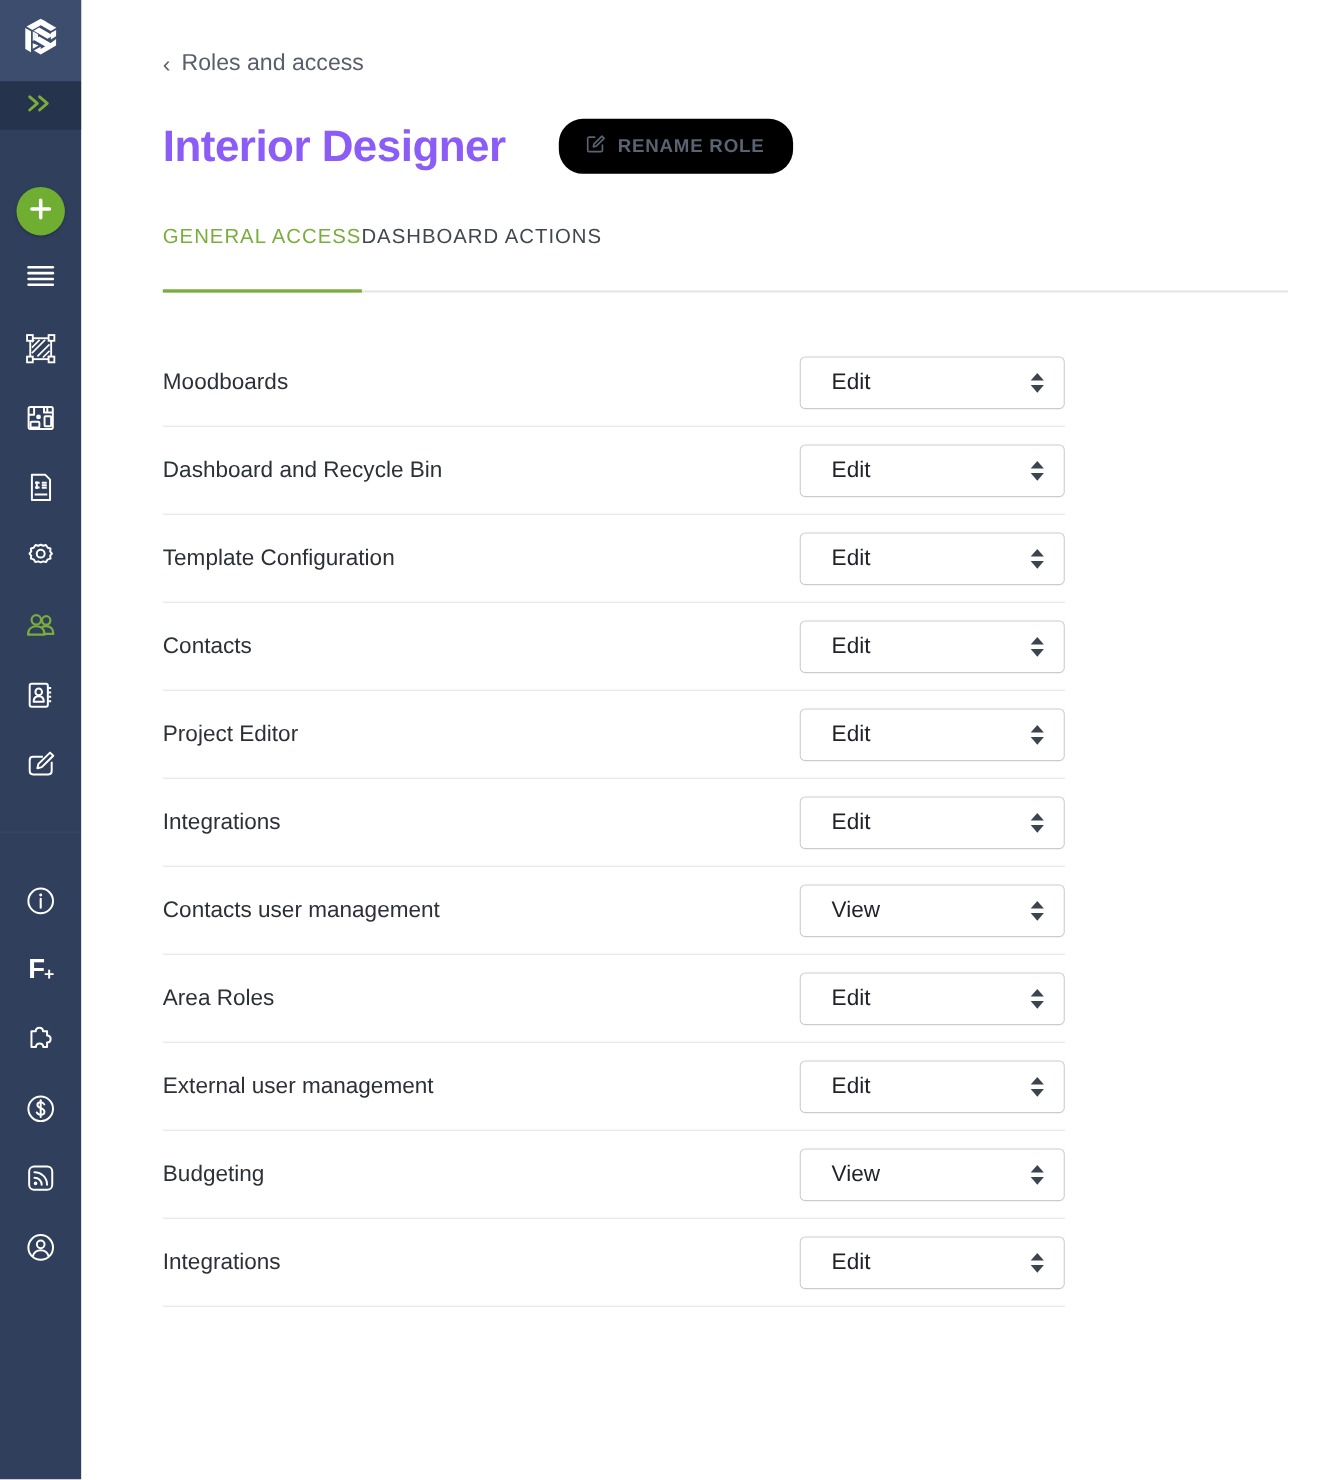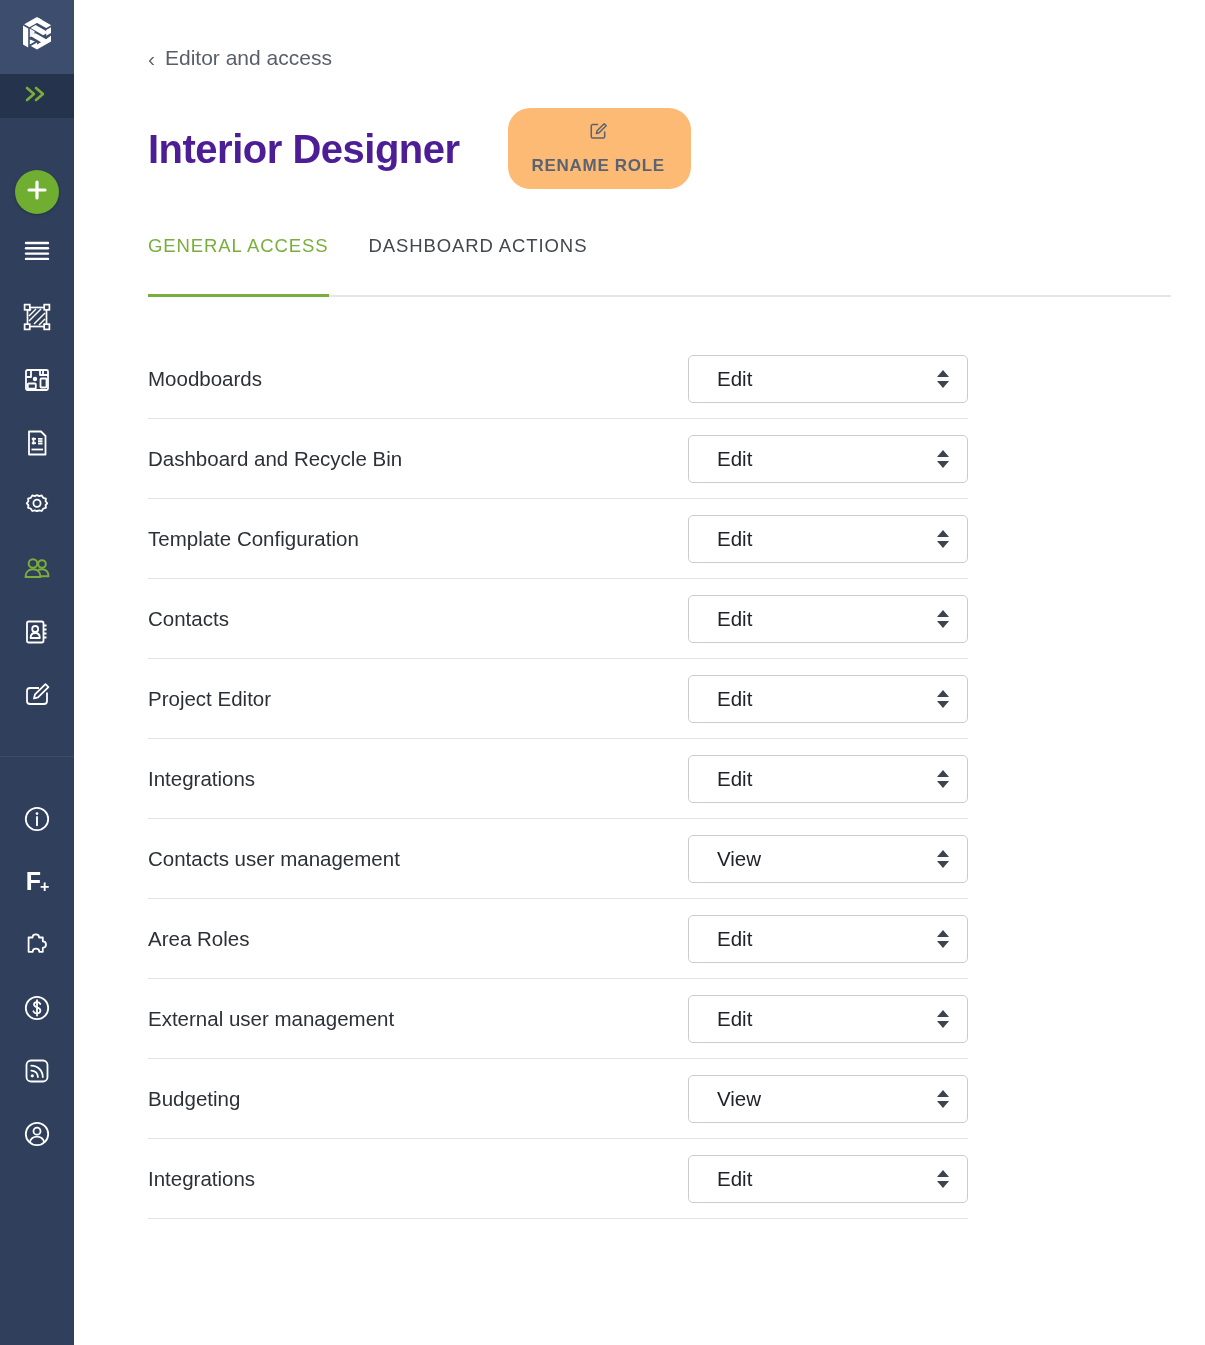--- a/index.html
+++ b/index.html
@@ -86,53 +86,52 @@
     font-size: 21px; color: #585f6b;
     font-family: "Liberation Sans", sans-serif;
   }
 
   .title-row {
     display: flex; align-items: center;
     margin-top: 38px;
     gap: 48px;
   }
   .page-title {
-    font-size: 40px; font-weight: bold; color: #4c1d95;
+    font-size: 40px; font-weight: bold; color: #8b5cf6;
     letter-spacing: -0.5px;
     font-family: "Liberation Sans", sans-serif;
     line-height: 1;
   }
   .rename-btn {
     display: inline-flex; align-items: center; gap: 11px;
-    background: #fdba74; border: none; border-radius: 22px;
+    background: #000000; border: none; border-radius: 22px;
     padding: 13px 26px 13px 24px;
     cursor: pointer;
     color: #5a6372;
     font-size: 17px; font-weight: bold; letter-spacing: 0.7px;
     font-family: "Liberation Sans", sans-serif;
-    flex-direction: column;
   }
 
   .tabs {
     display: flex;
     margin-top: 46px;
     position: relative;
     border-bottom: 2px solid #e6e6e6;
   }
   .tab {
     font-size: 18.5px; letter-spacing: 0.9px;
     color: #41474f;
     padding: 0 0 38px 0;
     cursor: pointer;
     background: none; border: none;
     font-family: "Liberation Sans", sans-serif;
     position: relative;
   }
   .tab.t1 { }
-  .tab.t2 { margin-right: 106px; margin-left: 40px; }
+  .tab.t2 { margin-right: 106px; }
   .tab.active { color: #7aae3c; }
   .tab.active::after {
     content: ""; position: absolute;
     left: 0; right: 0; bottom: -2px; height: 3px;
     background: #7aae3c;
   }
 
   .section-note {
     margin-top: 58px;
     font-size: 20px; color: #8b9099;
@@ -146,21 +145,21 @@
     border-bottom: 1px solid #e4e4e4;
     gap: 33px;
   }
   .row:first-child { border-top: none; }
   .row-label {
     font-size: 20.5px; color: #2c3138;
     font-family: "Liberation Sans", sans-serif;
   }
   .select {
     position: relative;
-    width: 280px; height: 48px;
+    width: 241px; height: 48px;
     border: 1px solid #c9ccd1; border-radius: 5px;
     background: #fff;
     display: flex; align-items: center;
     cursor: pointer;
   }
   .select-value {
     font-size: 20.5px; color: #20242a;
     padding-left: 28px;
     font-family: "Liberation Sans", sans-serif;
   }
@@ -406,21 +405,21 @@
       </span>
     </div>
 
   </nav>
 
   <main class="main">
     <div class="inner">
 
       <div class="breadcrumb">
         <span class="bc-chev">‹</span>
-        <span class="bc-text">Editor and access</span>
+        <span class="bc-text">Roles and access</span>
       </div>
 
       <div class="title-row">
         <h1 class="page-title">Interior Designer</h1>
         <button class="rename-btn">
           <span>
             <svg width="19" height="19" viewBox="0 0 20 20">
               <path d="M16.5 11.5 L16.5 16.3 C16.5 17.2 15.8 17.8 15 17.8 L3.9 17.8
                        C3 17.8 2.4 17.2 2.4 16.3 L2.4 5.3 C2.4 4.4 3 3.8 3.9 3.8 L9 3.8" stroke="#5a6372" stroke-width="1.6" fill="none" stroke-linejoin="round" stroke-linecap="round"></path>
               <path d="M7.8 13.2 L8.5 10.3 L16 2.9 L18.1 5 L10.6 12.4 Z" stroke="#5a6372" stroke-width="1.6" fill="none" stroke-linejoin="round"></path>

